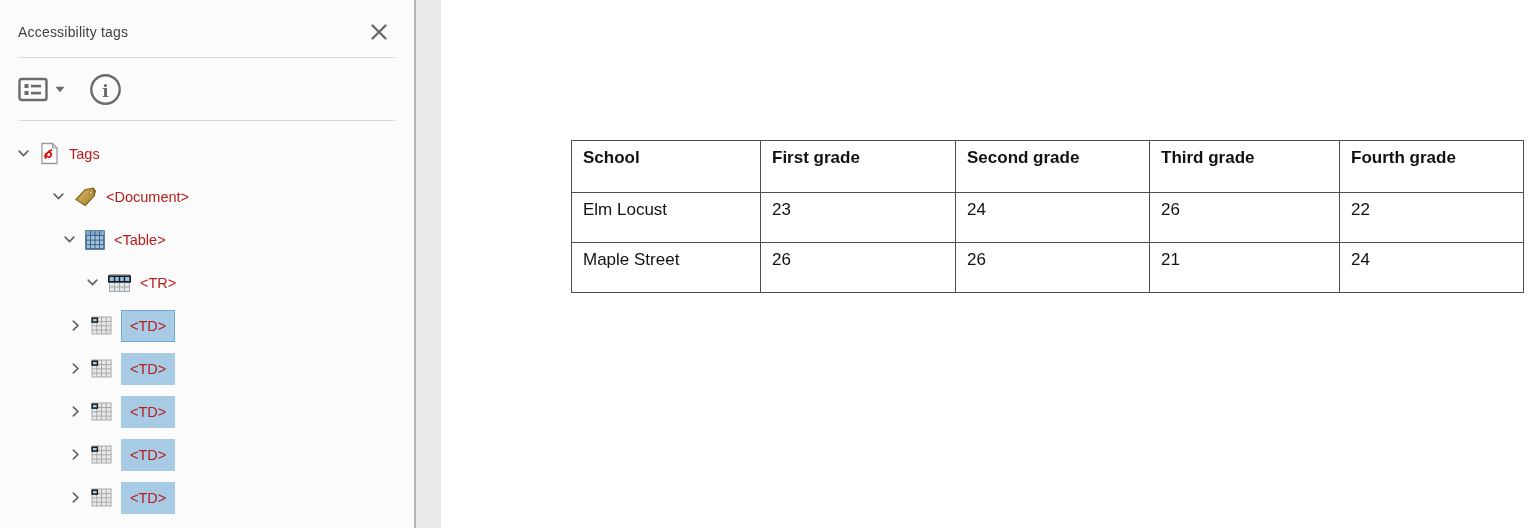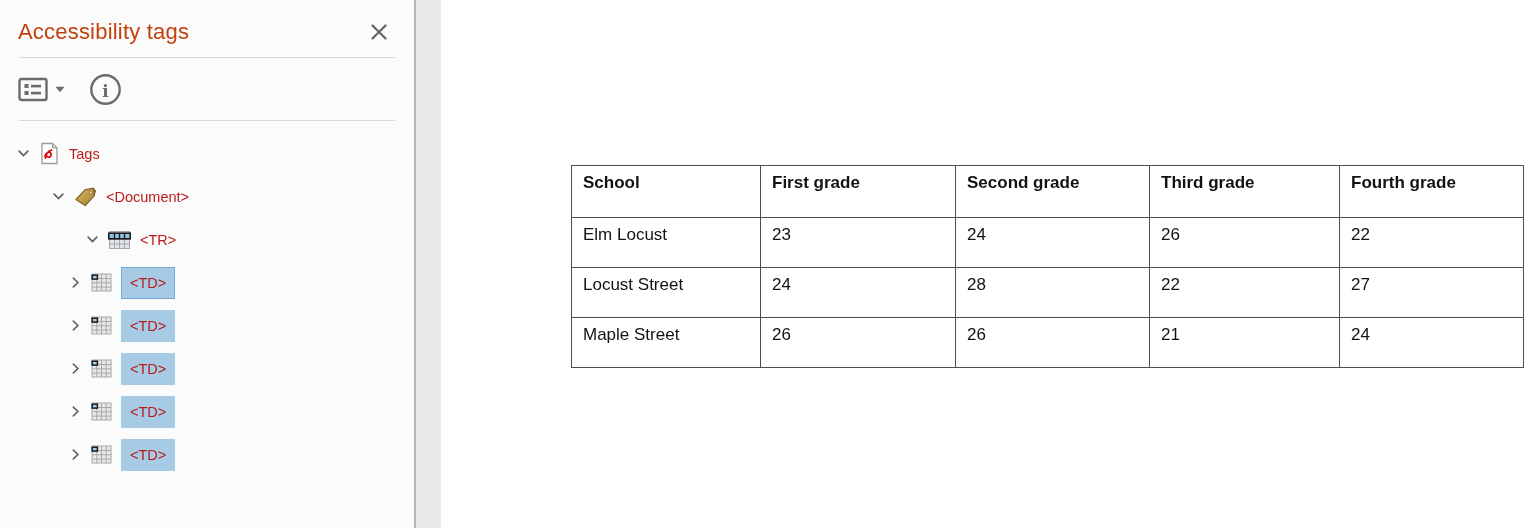--- a/index.html
+++ b/index.html
@@ -4,21 +4,21 @@
 <style>
   * { margin:0; padding:0; box-sizing:border-box; }
   html,body { width:1540px; height:528px; overflow:hidden; background:#fff;
               font-family:"Liberation Sans", sans-serif; }
   .app { display:flex; width:1540px; height:528px; }
 
   
   .panel { width:414px; height:528px; background:#fbfbfb; flex:none; position:relative; }
   .panel-header { height:57px; display:flex; align-items:center;
                   justify-content:space-between; padding:6px 26px 0 18px; }
-  .panel-title { font-size:22px; color:#c2410c; letter-spacing:.2px; }
+  .panel-title { font-size:14px; color:#404040; letter-spacing:.2px; }
   .icon-btn { background:none; border:none; cursor:pointer; display:flex;
               align-items:center; justify-content:center; padding:0; }
   .divider { height:1px; background:#d8d8d8; margin:0 19px; }
   .toolbar { height:62px; display:flex; align-items:center; padding:0 18px; }
   .toolbar .dd-arrow { margin-left:7px; margin-right:24px; display:flex; }
 
   
   .tree { padding-top:11px; }
   .tree-row { display:flex; align-items:center; height:43px; cursor:default; }
   .lvl0 { padding-left:16px; } .lvl1 { padding-left:51px; } .lvl2 { padding-left:62px; }
@@ -30,21 +30,21 @@
   .tlabel.sel { background:#a7cbe5; padding:7px 8px; border:1.5px solid #a7cbe5; }
   .tlabel.sel.focus { border-color:#72a8d8; }
 
   
   .splitter { width:2px; background:#b5b5b5; flex:none; cursor:col-resize; }
   .doc-area { flex:1; background:#e9e9e9; padding-left:25px; height:528px; }
   .page { background:#fff; width:100%; height:100%; padding:140px 0 0 130px; }
 
   
   table.grades { border-collapse:collapse; table-layout:fixed; width:952px;
-                 font-size:17px; color:#121212;margin-top:25px; }
+                 font-size:17px; color:#121212; }
   table.grades th, table.grades td { border:1px solid #4d4d4d; text-align:left;
                  vertical-align:top; padding:7px 8px 0 11px; overflow:hidden; }
   table.grades th { height:52px; font-weight:700; }
   table.grades td { height:50px; font-weight:400; }
 </style>
 </head>
 <body>
 
 <div class="app">
 
@@ -123,20 +123,35 @@
               </linearGradient>
             </defs>
             <path d="M2 13.5 L11 3.8 L19.6 2.2 L20.6 9.4 L11.2 19.6 Z" fill="url(#gold)" stroke="#82641e" stroke-width="1.2" stroke-linejoin="round"></path>
             <path d="M19.6 2.2 L22 4.8 L20.6 9.4" fill="#6e541a"></path>
             <circle cx="16.6" cy="6.4" r="1.5" fill="#f7ecc8" stroke="#82641e" stroke-width="0.9"></circle>
           </svg>
         </span>
         <span class="tlabel">&lt;Document&gt;</span>
       </div>
 
+      <div class="tree-row lvl2">
+        <span class="chev">
+          <svg width="13" height="13" viewBox="0 0 12 12">
+              <path d="M2 3.8 L6 8 L10 3.8" fill="none" stroke="#606060" stroke-width="1.5" stroke-linecap="round"></path>
+            </svg>
+        </span>
+        <span class="ticon">
+          <svg width="20" height="20" viewBox="0 0 20 20">
+            <rect x="1" y="1" width="18" height="18" fill="#9fc4e4" stroke="#3f6183" stroke-width="1.6"></rect>
+            <rect x="1" y="1" width="18" height="4.6" fill="#7da9cf"></rect>
+            <path d="M1 5.6 H19 M1 10.1 H19 M1 14.6 H19 M5.5 1 V19 M10 1 V19 M14.5 1 V19" stroke="#3f6183" stroke-width="1"></path>
+          </svg>
+        </span>
+        <span class="tlabel">&lt;Table&gt;</span>
+      </div>
 
       <div class="tree-row lvl3">
         <span class="chev">
           <svg width="13" height="13" viewBox="0 0 12 12">
               <path d="M2 3.8 L6 8 L10 3.8" fill="none" stroke="#606060" stroke-width="1.5" stroke-linecap="round"></path>
             </svg>
         </span>
         <span class="ticon">
           <svg width="23" height="20" viewBox="0 0 23 20">
             <rect x="1.5" y="1.5" width="20" height="17" fill="#e3e6e9" stroke="#a2a8ae" stroke-width="1"></rect>
@@ -254,27 +269,20 @@
         </thead>
         <tbody>
           <tr>
             <td>Elm Locust</td>
             <td>23</td>
             <td>24</td>
             <td>26</td>
             <td>22</td>
           </tr>
           <tr>
-            <td>Locust Street</td>
-            <td>24</td>
-            <td>28</td>
-            <td>22</td>
-            <td>27</td>
-          </tr>
-          <tr>
             <td>Maple Street</td>
             <td>26</td>
             <td>26</td>
             <td>21</td>
             <td>24</td>
           </tr>
         </tbody>
       </table>
     </div>
   </main>

